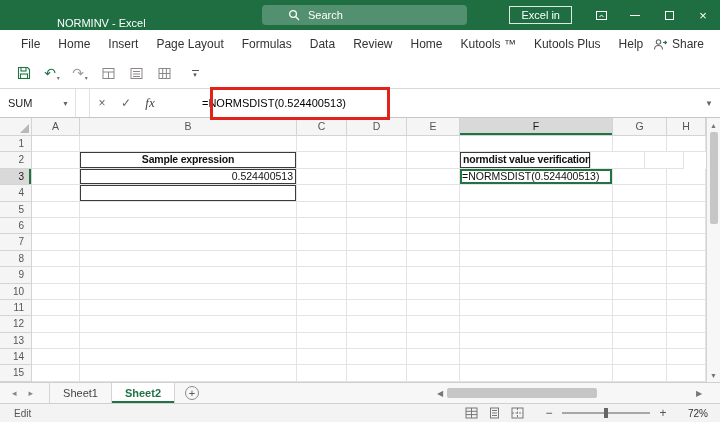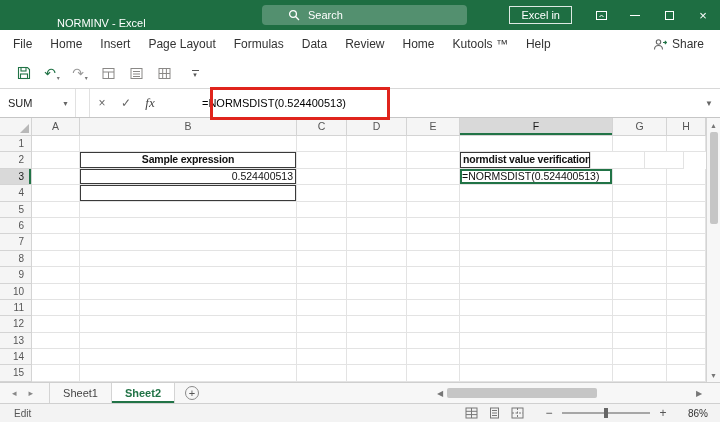--- a/index.html
+++ b/index.html
@@ -11,21 +11,21 @@
   .titlebar { position:absolute; top:0; left:0; right:0; height:45px; background:var(--titlebar-green,#1e6e42); display:flex; align-items:center; color:#fff; }
   .app-title { font-size:11px; margin-left:57px; white-space:nowrap; }
   .search-pill { position:absolute; left:262px; top:5px; width:205px; height:20px; background:rgba(255,255,255,.24); border-radius:4px; display:flex; align-items:center; padding-left:26px; gap:8px; font-size:11px; color:#fff; cursor:pointer; }
   .tb-right { position:absolute; right:0; top:0; height:30px; display:flex; align-items:center; }
   .signin { background:transparent; border:1px solid rgba(255,255,255,.85); color:#fff; font-size:11px; padding:2px 11px; margin-right:12px; cursor:pointer; font-family:inherit; }
   .tb-icon { width:34px; height:30px; display:flex; align-items:center; justify-content:center; font-size:13px; color:#fff; cursor:pointer; }
   .min-glyph { display:inline-block; width:10px; border-top:1px solid #fff; }
   .max-glyph { display:inline-block; width:9px; height:9px; border:1px solid #fff; }
 
   
-  .ribbon-tabs { position:absolute; top:30px; left:0; right:0; height:28px; background:#fff; display:flex; align-items:center; padding-left:4px; font-size:12px; color:#333; }
+  .ribbon-tabs { position:absolute; top:30px; left:0; right:0; height:28px; background:#fff; display:flex; align-items:center; padding-left:12px; font-size:12px; color:#333; }
   .ribbon-tab { padding:0 9px; height:100%; display:flex; align-items:center; cursor:pointer; white-space:nowrap; }
   .share-btn { margin-left:auto; margin-right:16px; display:flex; align-items:center; gap:5px; cursor:pointer; color:#333; }
 
   
   .qat { position:absolute; top:58px; left:0; right:0; height:30px; background:#fff; display:flex; align-items:center; padding-left:12px; gap:4px; }
   .qat-btn { width:24px; height:24px; display:flex; align-items:center; justify-content:center; cursor:pointer; gap:1px; }
   .qat-arrow-undo { font-size:14px; color:var(--accent-green,#217346); line-height:1; }
   .qat-arrow-redo { font-size:14px; color:#9b9b9b; line-height:1; }
   .mini-caret { font-size:6px; color:#777; align-self:flex-end; margin-bottom:4px; }
   .qat-more { display:flex; flex-direction:column; align-items:center; width:18px; cursor:pointer; margin-left:6px; }
@@ -125,20 +125,21 @@
     <div id="ribbonTabs" style="display:flex; height:100%;">
         <div class="ribbon-tab">File</div>
         <div class="ribbon-tab">Home</div>
         <div class="ribbon-tab">Insert</div>
         <div class="ribbon-tab">Page Layout</div>
         <div class="ribbon-tab">Formulas</div>
         <div class="ribbon-tab">Data</div>
         <div class="ribbon-tab">Review</div>
         <div class="ribbon-tab">Home</div>
         <div class="ribbon-tab">Kutools ™</div>
+        <div class="ribbon-tab">Kutools Plus</div>
         <div class="ribbon-tab">Help</div>
       </div>
     <div class="share-btn">
       <svg width="14" height="13" viewBox="0 0 14 13">
           <circle cx="5.5" cy="4" r="2.2" fill="none" stroke="#666" stroke-width="1.1"></circle>
           <path d="M1.5 11.5 c0-2.6 1.8-4 4-4 s4 1.4 4 4" fill="none" stroke="#666" stroke-width="1.1"></path>
           <path d="M10 4.5 h3.2 M11.8 2.8 L13.4 4.5 L11.8 6.2" fill="none" stroke="#217346" stroke-width="1.1"></path>
         </svg>
       <span>Share</span>
     </div>
@@ -432,16 +433,16 @@
           <rect x="1" y="1" width="11" height="10"></rect>
           <line x1="1" y1="6" x2="12" y2="6" stroke-dasharray="2 1.5"></line>
           <line x1="6.5" y1="1" x2="6.5" y2="11" stroke-dasharray="2 1.5"></line>
         </svg>
     </div>
     <span class="zoom-btn">−</span>
     <div class="zoom-track">
         <div class="zoom-thumb"></div>
       </div>
     <span class="zoom-btn">+</span>
-    <span class="zoom-label">86%</span>
+    <span class="zoom-label">72%</span>
   </div>
 
 </div>
 
 </body></html>

